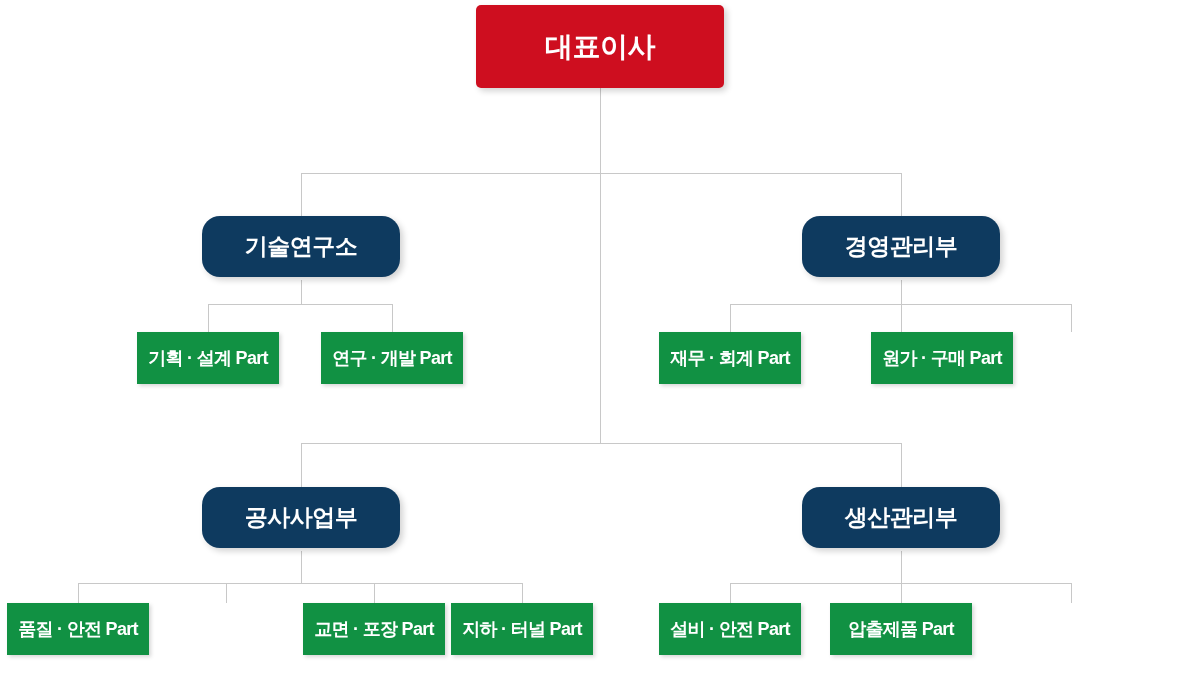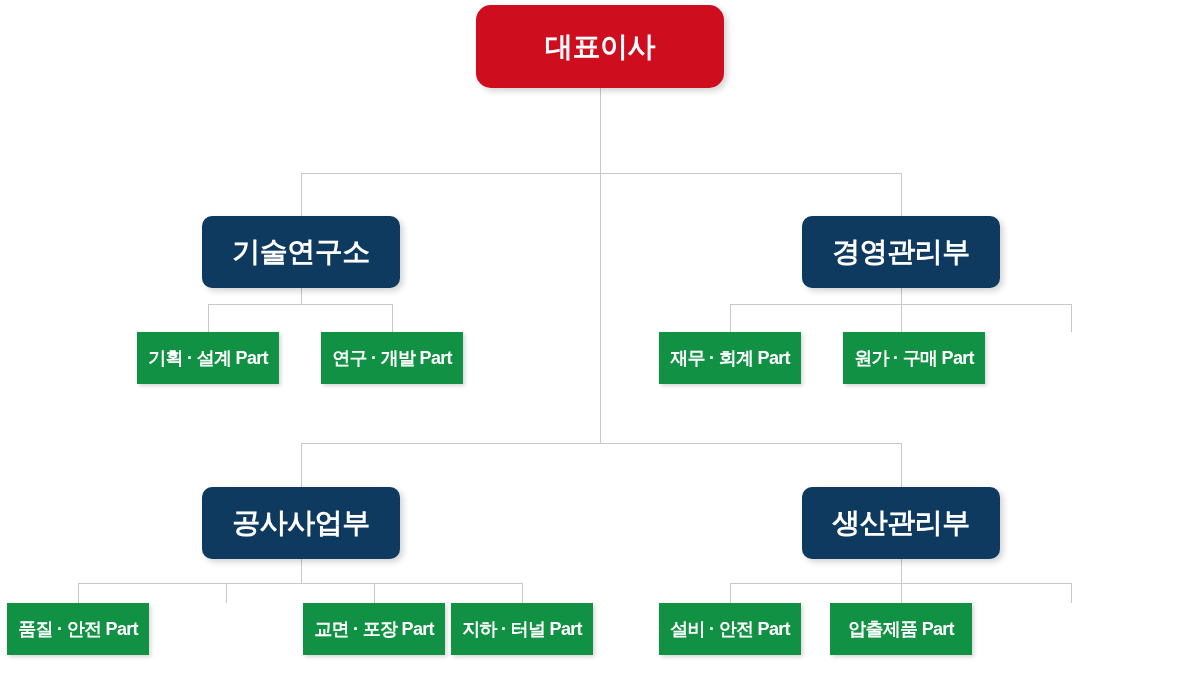--- a/index.html
+++ b/index.html
@@ -31,30 +31,30 @@
     color: var(--node-text, #ffffff);
     font-weight: 700;
     text-align: center;
     letter-spacing: -0.5px;
     box-sizing: border-box;
   }
   .node.ceo {
     width: 248px;
     height: 83px;
     background: var(--ceo-bg, #ce0e1f);
-    border-radius: 15px;
+    border-radius: 5px;
     font-size: 28px;
     box-shadow: 3px 3px 6px rgba(0,0,0,0.18);
   }
   .node.dept {
     width: 198px;
-    height: 72px;
+    height: 61px;
     background: var(--dept-bg, #0e3a5f);
-    border-radius: 10px;
-    font-size: 28px;
+    border-radius: 18px;
+    font-size: 23px;
     box-shadow: 3px 3px 6px rgba(0,0,0,0.18);
   }
   .node.part {
     width: 142px;
     height: 52px;
     background: var(--part-bg, #119143);
     border-radius: 0;
     font-size: 18px;
     letter-spacing: -0.7px;
     box-shadow: 2px 2px 4px rgba(0,0,0,0.16);
@@ -103,21 +103,21 @@
 
   <div class="node ceo" style="left:476px;top:5px">대표이사</div>
 
   <div class="node dept" style="left:202px;top:216px">기술연구소</div>
   <div class="node dept" style="left:802px;top:216px">경영관리부</div>
 
   <div class="node part" style="left:137px;top:332px">기획 · 설계 Part</div>
   <div class="node part" style="left:659px;top:332px">재무 · 회계 Part</div>
 
   <div class="node part" style="left:321px;top:332px">연구 · 개발 Part</div>
-  <div class="node part" style="left:843px;top:332px">원가 · 구매 Part</div>
+  <div class="node part" style="left:871px;top:332px">원가 · 구매 Part</div>
 
   <div class="node dept" style="left:202px;top:487px">공사사업부</div>
   <div class="node dept" style="left:802px;top:487px">생산관리부</div>
 
   <div class="node part" style="left:7px;top:603px">품질 · 안전 Part</div>
   <div class="node part" style="left:303px;top:603px">교면 · 포장 Part</div>
   <div class="node part" style="left:659px;top:603px">설비 · 안전 Part</div>
 
   <div class="node part" style="left:451px;top:603px">지하 · 터널 Part</div>
   <div class="node part" style="left:830px;top:603px">압출제품 Part</div>

